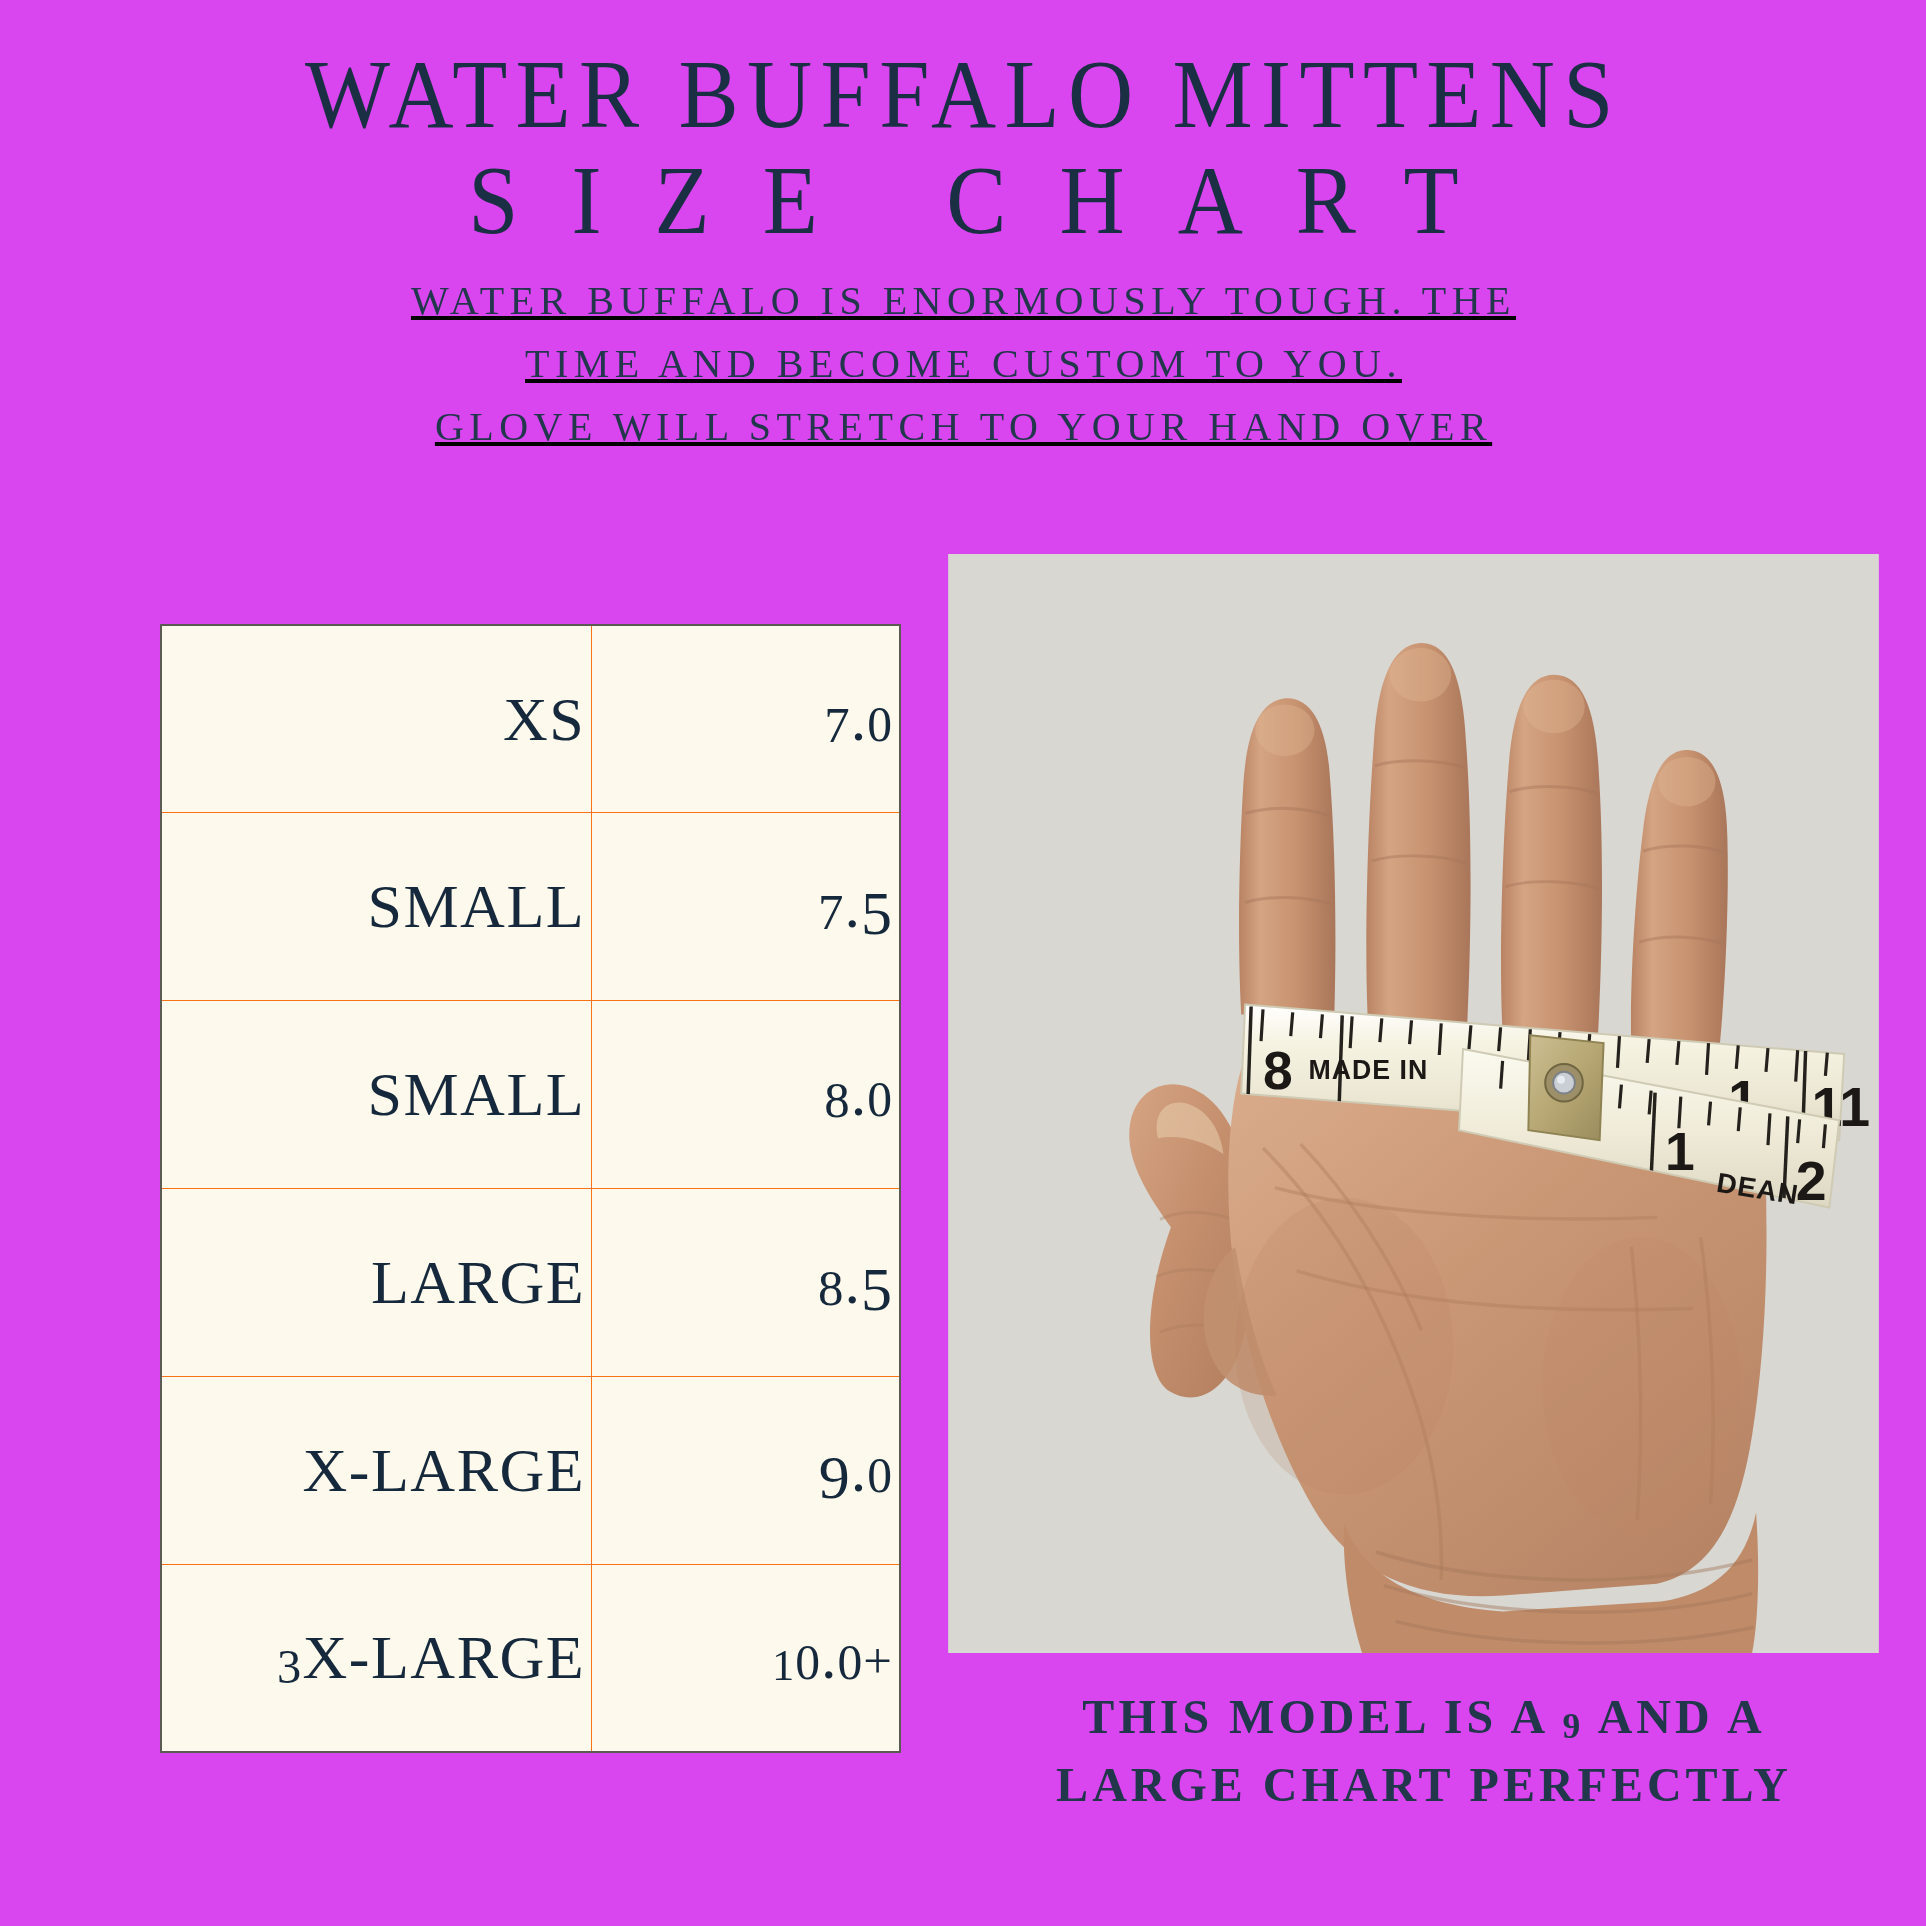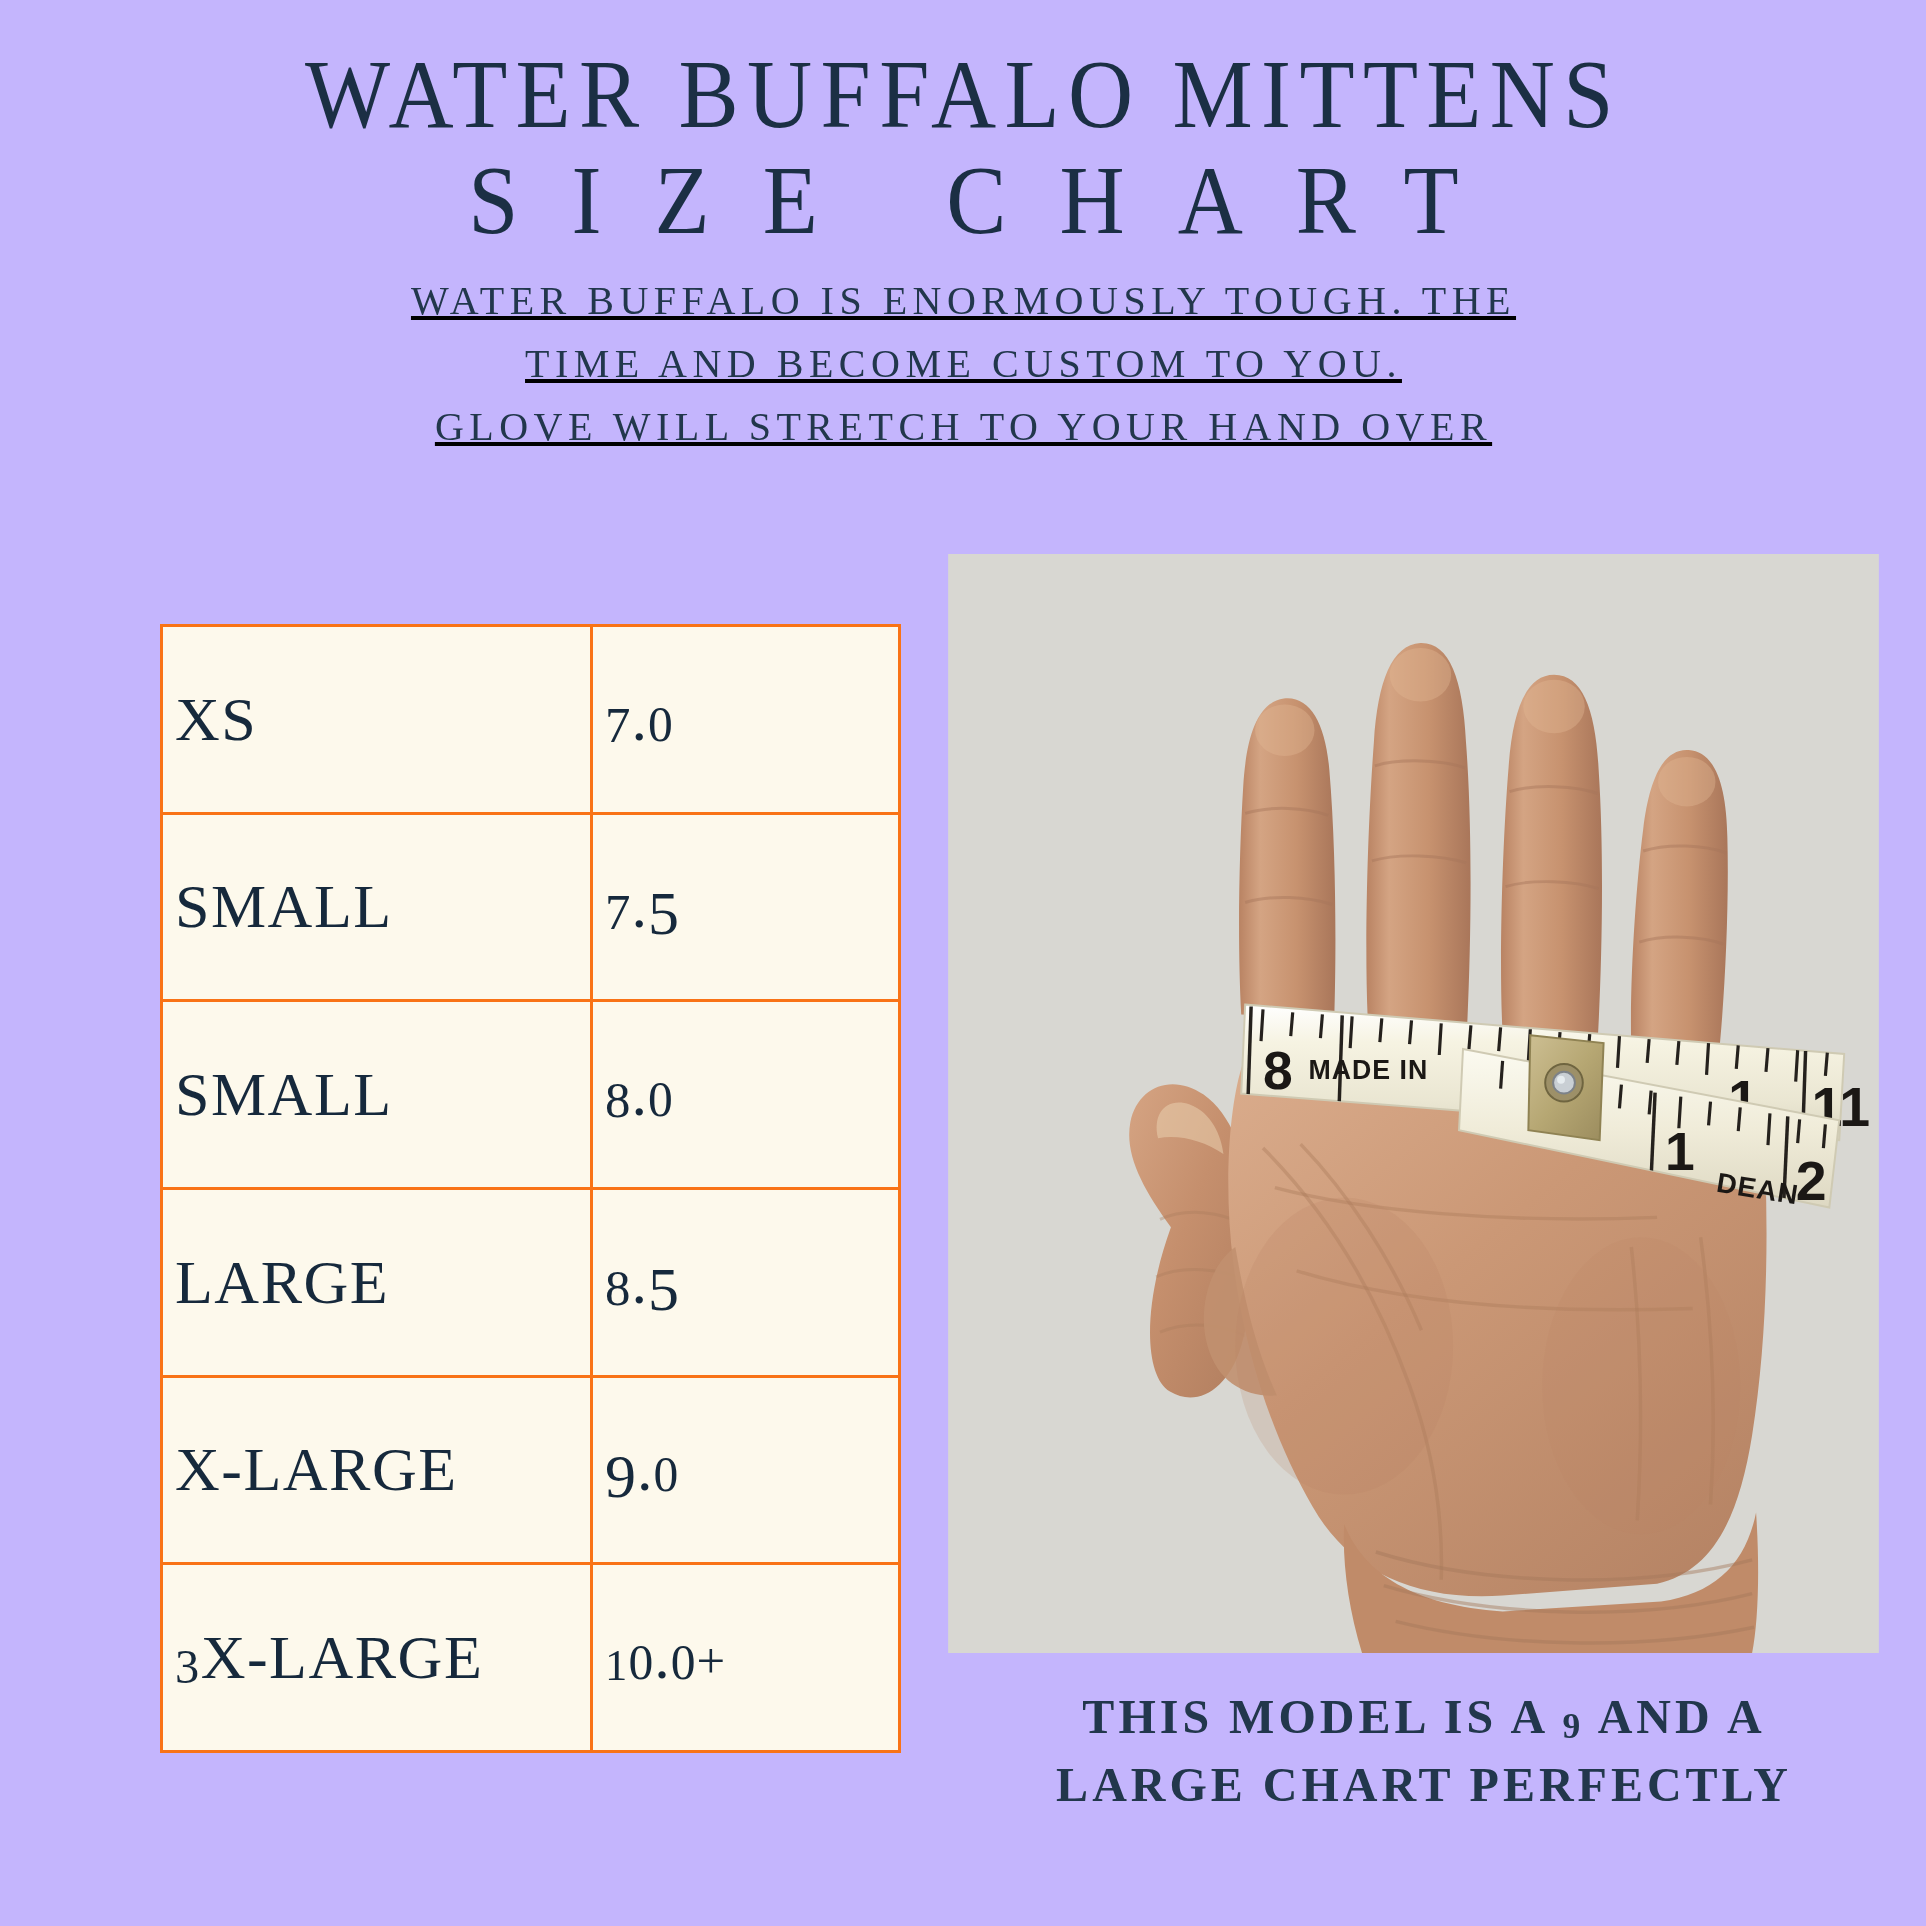--- a/index.html
+++ b/index.html
@@ -9,21 +9,21 @@
     height: 1927px;
     background: #d8d7d2;
     font-family: "Liberation Serif", "DejaVu Serif", serif;
     overflow: hidden;
   }
 
   #page {
     position: relative;
     width: 1927px;
     height: 1927px;
-    background: #c4b5fd;
+    background: #d946ef;
   }
 
   
   .title-block {
     position: absolute;
     top: 44px;
     left: 0;
     width: 1927px;
     text-align: center;
   }
@@ -76,27 +76,27 @@
     top: 624px;
     width: 741px;
     height: 1129px;
     border-collapse: collapse;
     background: #fdf9ec;
     border: 2px solid #5b5a53;
     table-layout: fixed;
   }
 
   #size-table td {
-    border: 3px solid #f97316;
+    border: 1px solid #f97316;
     background: #fdf9ec;
-    text-align: left;
+    text-align: right;
     vertical-align: middle;
     color: #16293c;
     height: 160px;
-    padding: 12px;
+    padding: 6px;
   }
 
   .cell-size {
     width: 412px;
     font-size: 62px;
     letter-spacing: 1.5px;
     white-space: nowrap;
   }
 
   .cell-measure {

